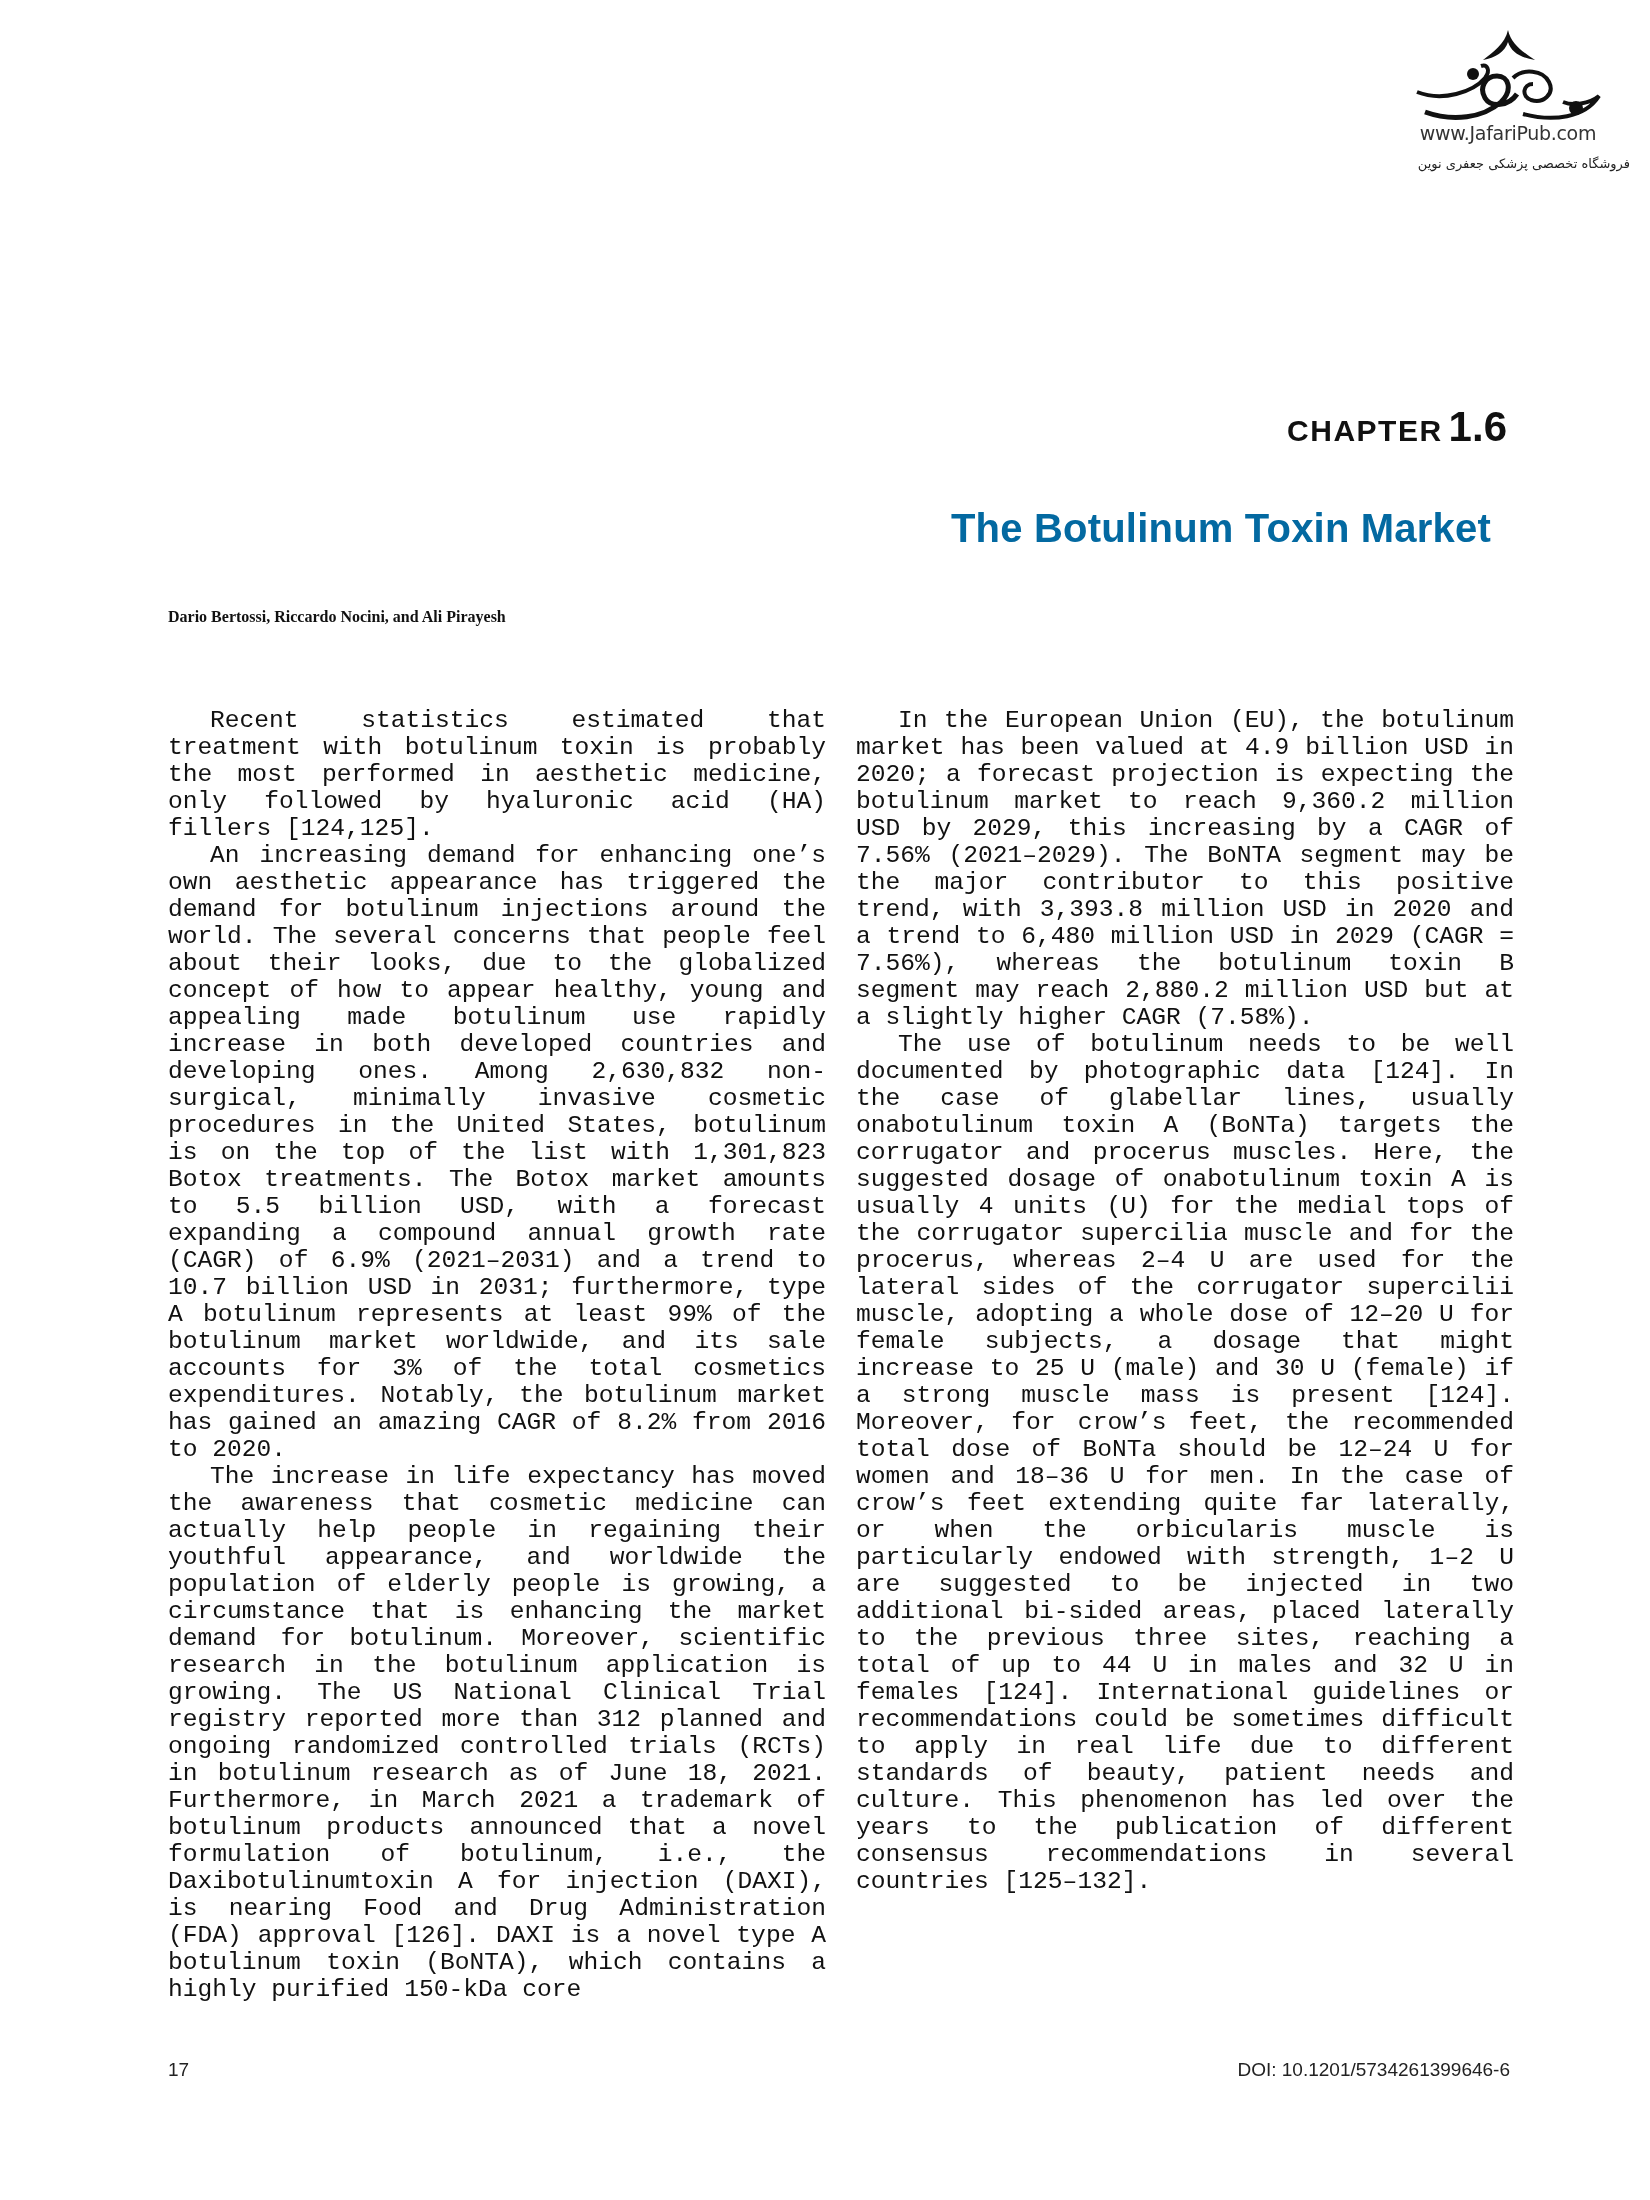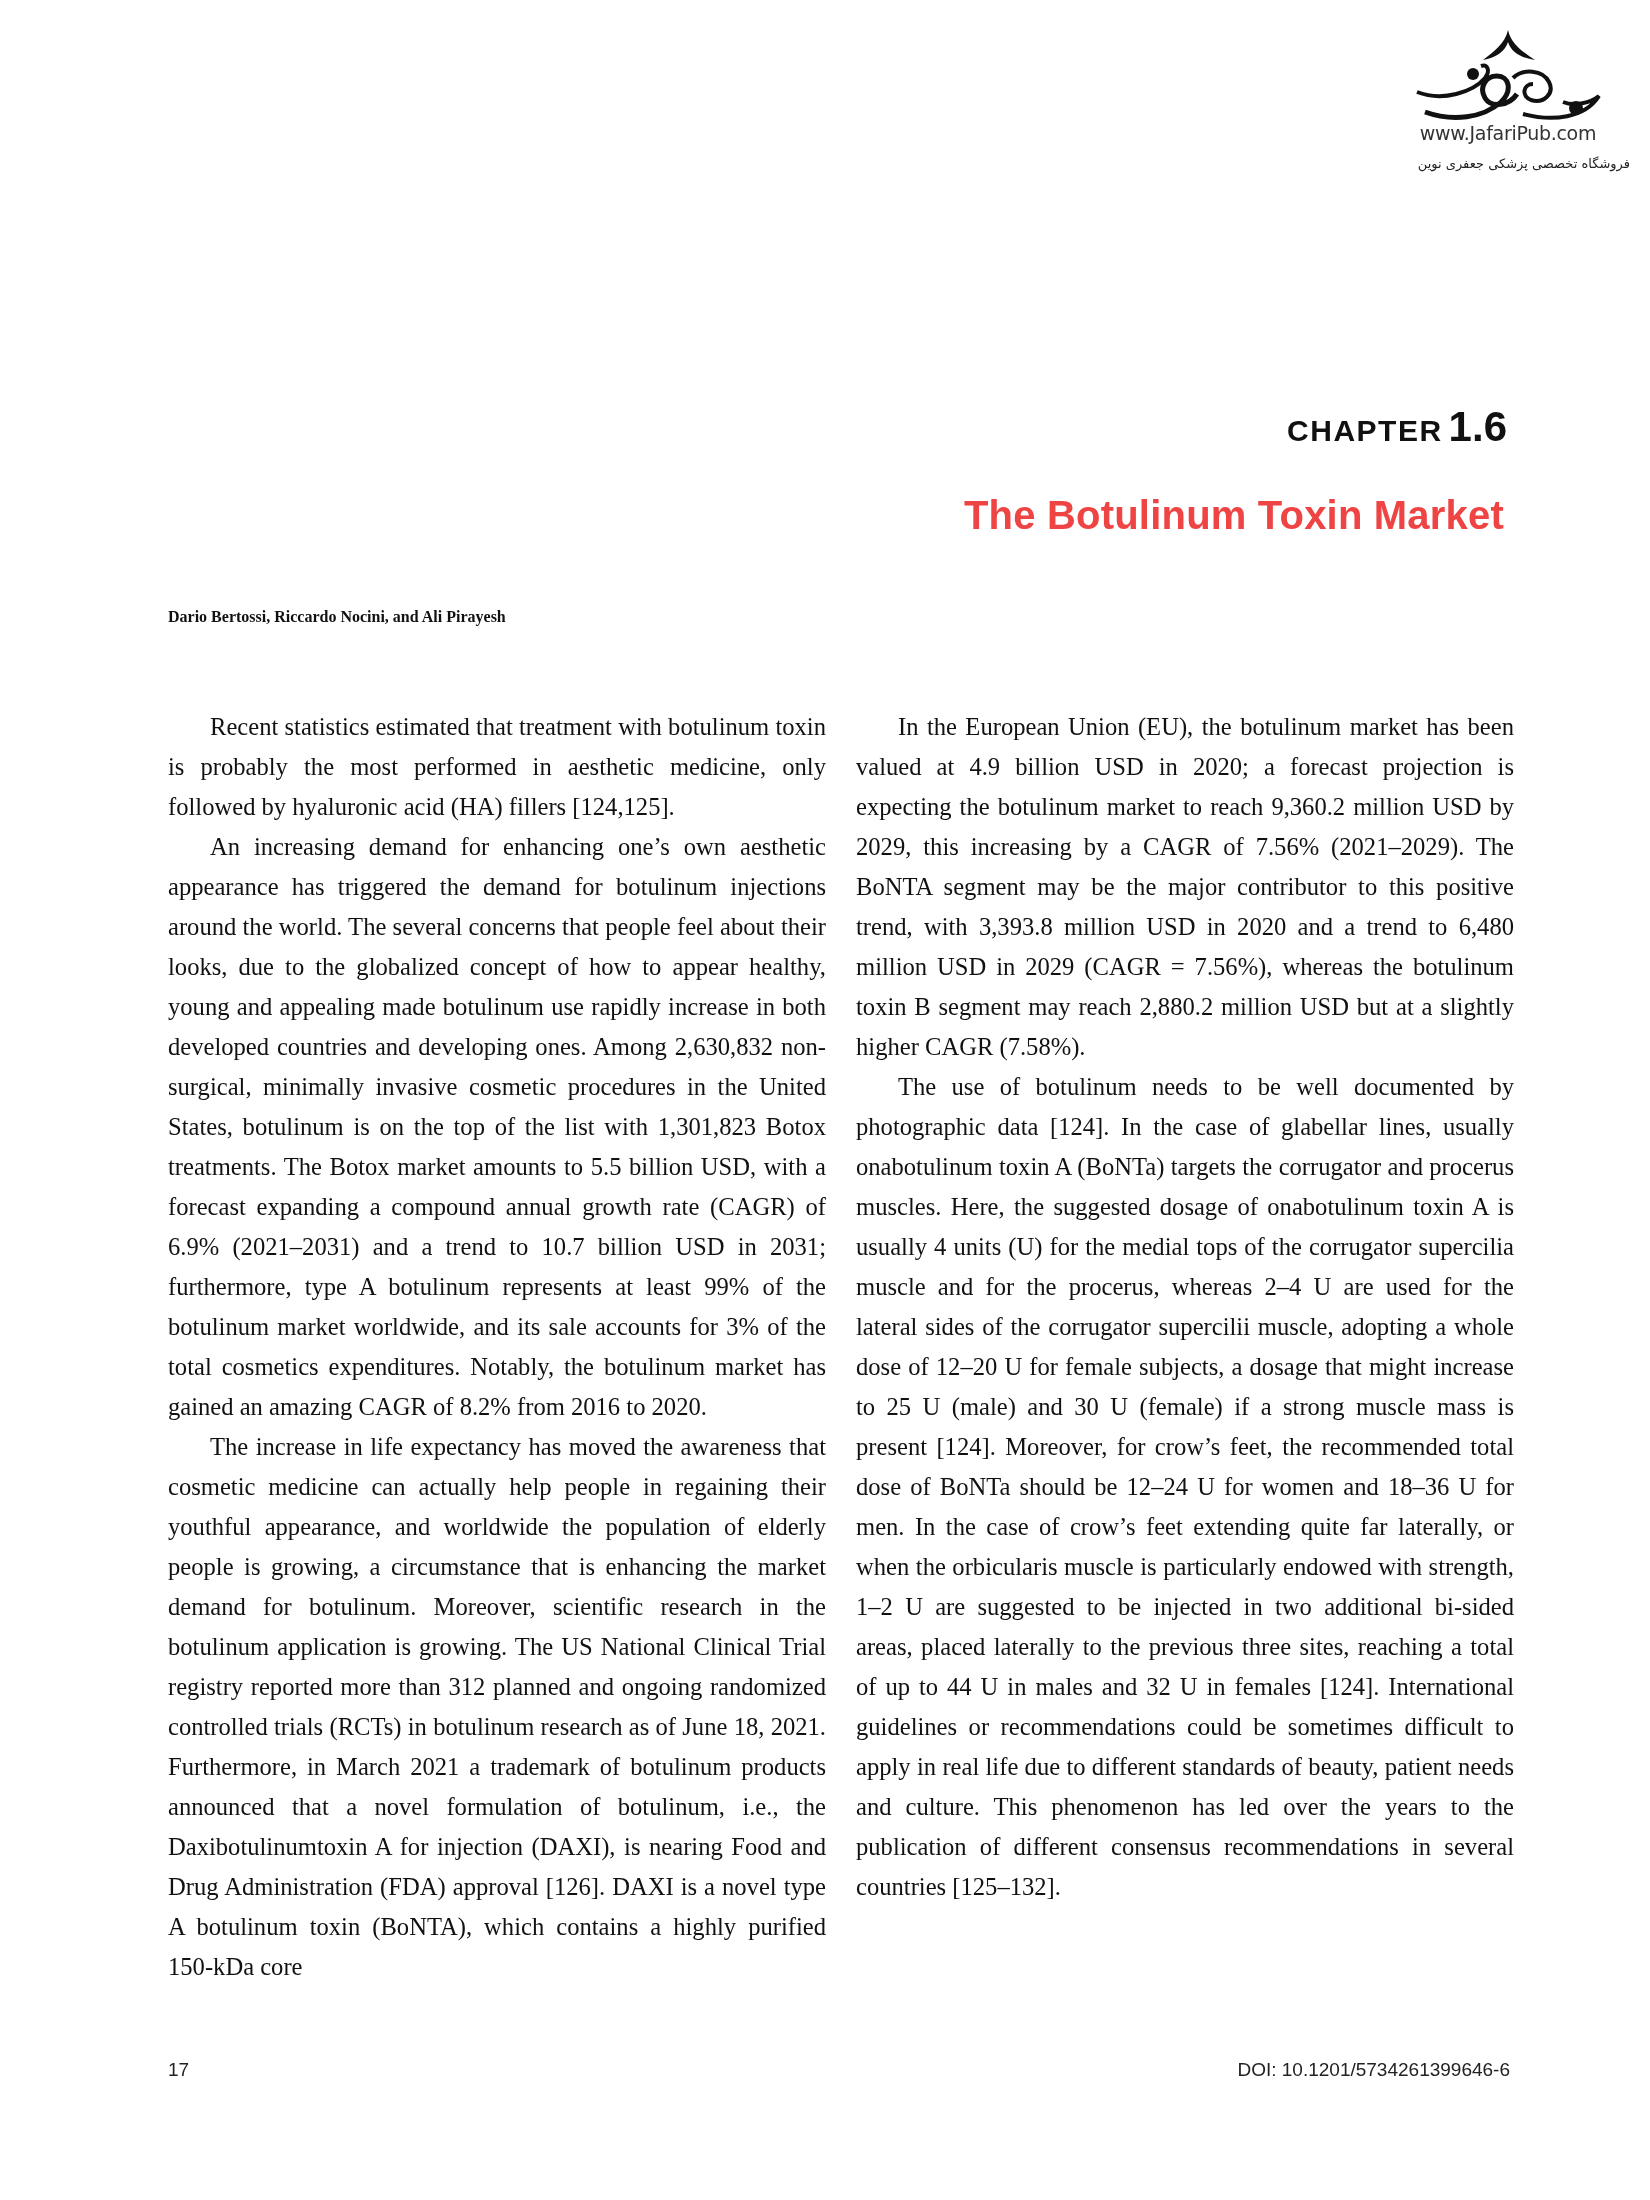--- a/index.html
+++ b/index.html
@@ -6,21 +6,21 @@
     body { width: 1650px; height: 2200px; position: relative; overflow: hidden; color: #111; }
     .logo-block { position: absolute; top: 22px; right: 12px; width: 260px; text-align: center; }
     .logo-mark { display: block; margin: 0 auto; width: 190px; height: 100px; }
     .logo-url { font-family: "DejaVu Sans", sans-serif; font-size: 19px; color: #333; letter-spacing: -0.3px; margin-top: 0px; }
     .logo-fa { font-family: "DejaVu Sans", sans-serif; font-size: 13px; color: #222; direction: rtl; margin-top: 12px; text-align: right; padding-right: 8px; }
     .chapter { position: absolute; top: 403px; right: 143px; font-family: "Liberation Sans", sans-serif; font-weight: bold; color: #111; white-space: nowrap; }
     .chapter .word { font-size: 30px; letter-spacing: 1.5px; }
     .chapter .num { font-size: 42px; margin-left: 6px; }
     .title { position: absolute; top: 490px; right: 143px; font-family: "Liberation Sans", sans-serif; font-weight: bold; font-size: 40px; color: #1a2ef0; white-space: nowrap; letter-spacing: 0.2px; }
     .authors { position: absolute; top: 608px; left: 168px; font-family: "Liberation Serif", serif; font-weight: bold; font-size: 16px; color: #111; }
-    .col { position: absolute; top: 707px; width: 658px; font-family: Liberation Serif, serif; font-size: 24.6px; line-height: 40px; text-align: justify; hyphens: manual; color: #111; }
+    .col { position: absolute; top: 707px; width: 658px; font-family: Liberation Mono, monospace; font-size: 24.6px; line-height: 27px; text-align: justify; hyphens: manual; color: #111; }
     .col-left { left: 168px; }
     .col-right { left: 856px; }
     .col p { margin: 0; text-indent: 42px; }
     .col p.noindent { text-indent: 0; }
     .footer-page { position: absolute; top: 2059px; left: 168px; font-family: "Liberation Sans", sans-serif; font-size: 19px; color: #222; }
     .footer-doi { position: absolute; top: 2059px; right: 140px; font-family: "Liberation Sans", sans-serif; font-size: 19px; color: #222; }
   </style>
 </head>
 <body>
 
@@ -35,21 +35,21 @@
     <path d="M110 92 C 140 100, 172 96, 186 74 C 176 82, 160 84, 150 80" fill="none" stroke="#111" stroke-width="4"></path>
   </svg>
   <div class="logo-url">www.JafariPub.com</div>
   <div class="logo-fa">فروشگاه تخصصی پزشکی جعفری نوین</div>
 </div>
 
 <div class="chapter">
   <span class="word">CHAPTER</span><span class="num">1.6</span>
 </div>
 
-<h1 class="title" style="margin: 3px; color: #ef4444;">The Botulinum Toxin Market</h1>
+<h1 class="title" style="margin: 16px; color: #0369a1;">The Botulinum Toxin Market</h1>
 
 <div class="authors">Dario Bertossi, Riccardo Nocini, and Ali Pirayesh</div>
 
 <div class="col col-left">
   <p>Recent statistics estimated that treatment with botulinum toxin is probably the most performed in aesthetic medicine, only followed by hyaluronic acid (HA) fillers [124,125].</p>
   <p>An increasing demand for enhancing one’s own aes­thetic appearance has triggered the demand for botulinum injections around the world. The several concerns that peo­ple feel about their looks, due to the globalized concept of how to appear healthy, young and appealing made botuli­num use rapidly increase in both developed countries and developing ones. Among 2,630,832 non-surgical, minimally invasive cosmetic procedures in the United States, botuli­num is on the top of the list with 1,301,823 Botox treatments. The Botox market amounts to 5.5 billion USD, with a fore­cast expanding a compound annual growth rate (CAGR) of 6.9% (2021–2031) and a trend to 10.7 billion USD in 2031; furthermore, type A botulinum represents at least 99% of the botulinum market worldwide, and its sale accounts for 3% of the total cosmetics expenditures. Notably, the botu­linum market has gained an amazing CAGR of 8.2% from 2016 to 2020.</p>
   <p>The increase in life expectancy has moved the aware­ness that cosmetic medicine can actually help people in regaining their youthful appearance, and worldwide the population of elderly people is growing, a circumstance that is enhancing the market demand for botulinum. Moreover, scientific research in the botulinum applica­tion is growing. The US National Clinical Trial registry reported more than 312 planned and ongoing randomized controlled trials (RCTs) in botulinum research as of June 18, 2021. Furthermore, in March 2021 a trademark of botulinum products announced that a novel formulation of botulinum, i.e., the Daxibotulinumtoxin A for injection (DAXI), is nearing Food and Drug Administration (FDA) approval [126]. DAXI is a novel type A botulinum toxin (BoNTA), which contains a highly purified 150-kDa core</p>
 </div>
 
 <div class="col col-right">

